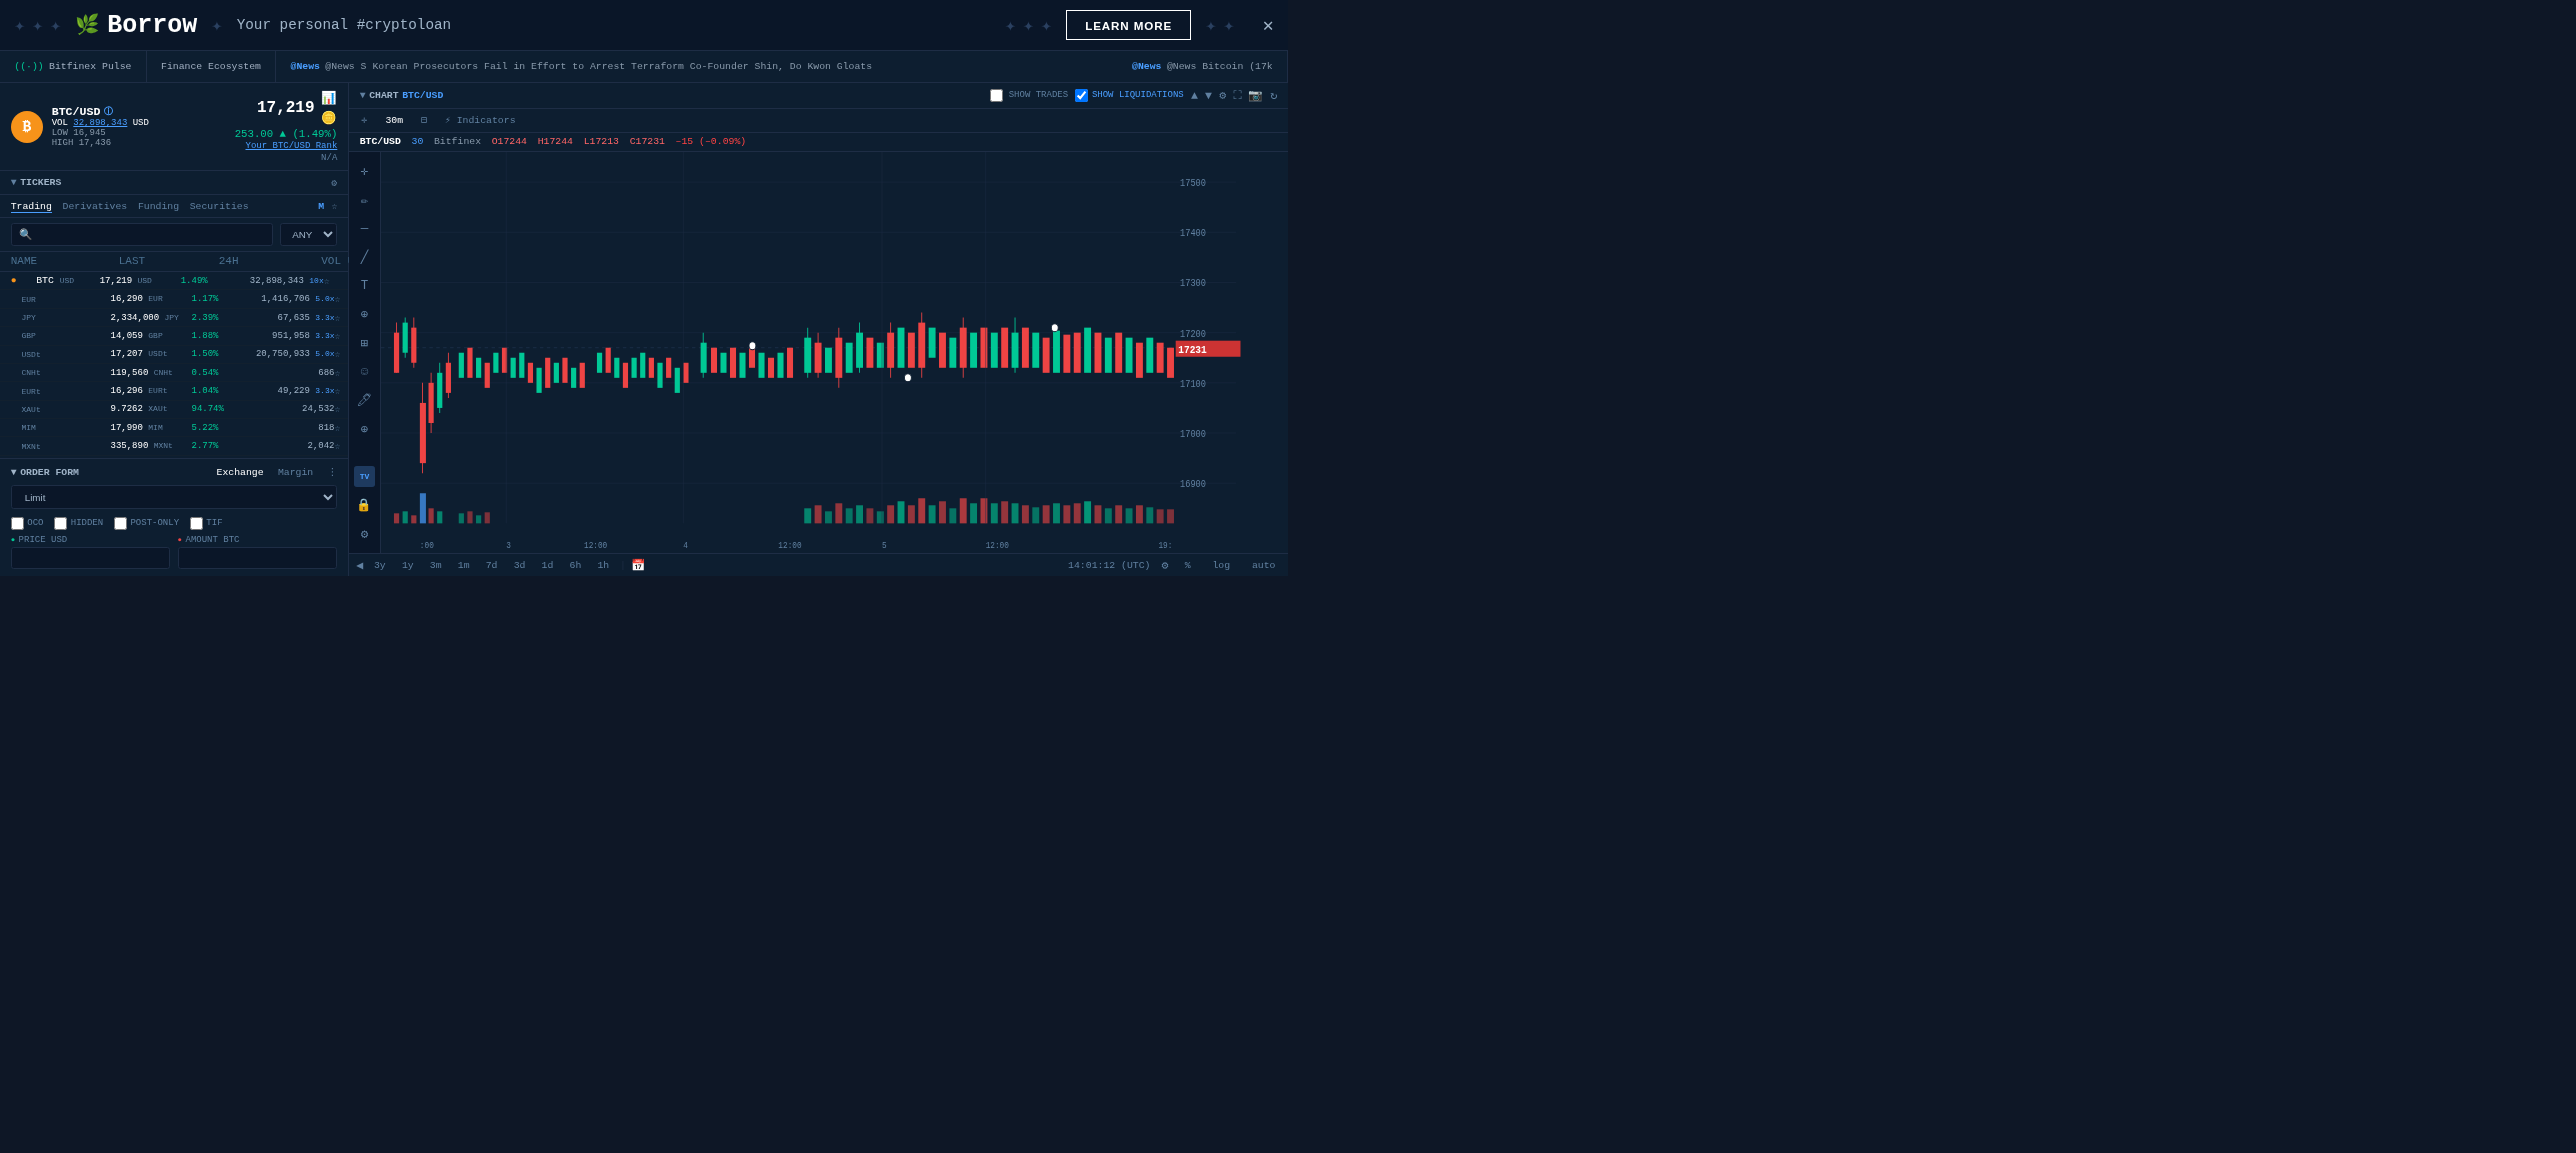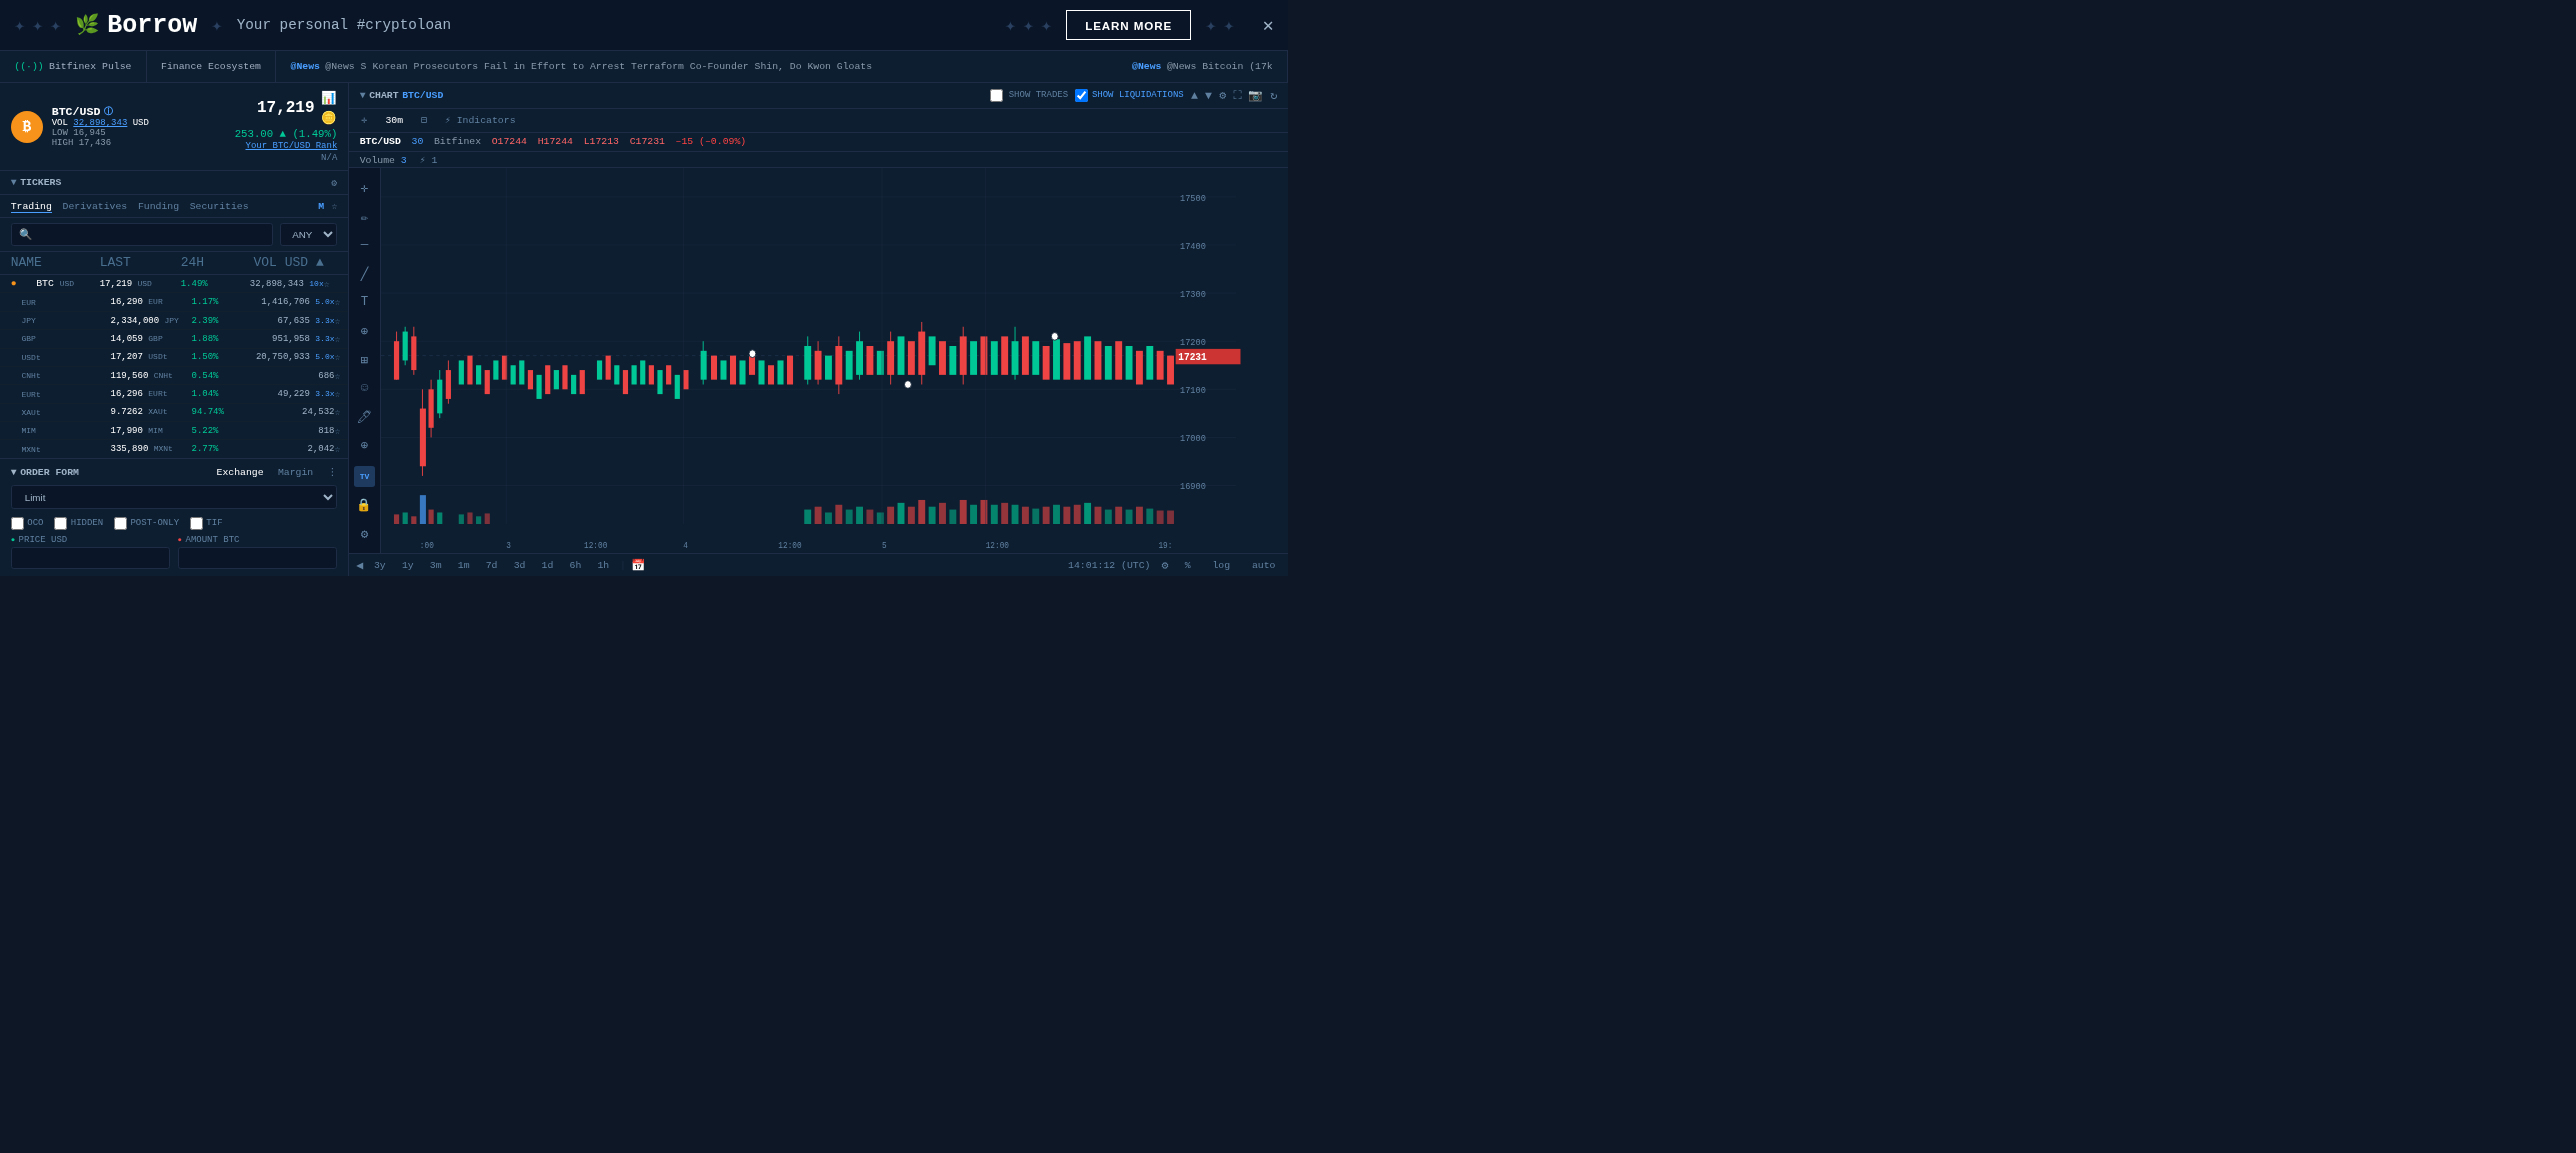--- a/index.html
+++ b/index.html
@@ -277,21 +277,22 @@
       cursor: pointer;
     }
 
     
     .table-header {
       display: grid;
       grid-template-columns: 89px 81px 54px 89px 36px;
       padding: 3.6px 10.7px;
       border-bottom: 0.9px solid #1e2d45;
       color: #4a7090;
-      font-size: 13px;
+      font-size: 11px;
+      gap: 19px;
     }
     .table-header span {
       cursor: pointer;
     }
 
     
     .ticker-rows {
       overflow-y: auto;
       flex: 1;
     }
@@ -863,25 +864,20 @@
       <span class="ohlc-pair">BTC/USD</span>
       <span class="ohlc-timeframe">30</span>
       <span class="ohlc-exchange">Bitfinex</span>
       <span class="ohlc-o">O17244</span>
       <span class="ohlc-h">H17244</span>
       <span class="ohlc-l">L17213</span>
       <span class="ohlc-c">C17231</span>
       <span class="ohlc-change">–15 (–0.09%)</span>
     </div>
 
-    <div style="padding:1.8px 10.7px;border-bottom:0.9px solid #1e2d45;">
-      <span class="vol-row">Volume</span>
-      <span class="vol-val"> <span>3</span></span>
-      <span style="color:#6080a0;font-size:9.8px;margin-left:7.2px;">⚡ 1</span>
-    </div>
 
     <div class="chart-inner">
 
       <div class="left-toolbar">
         <div class="draw-tool">✛</div>
         <div class="draw-tool">✏</div>
         <div class="draw-tool">—</div>
         <div class="draw-tool">╱</div>
         <div class="draw-tool">T</div>
         <div class="draw-tool">⊕</div>

